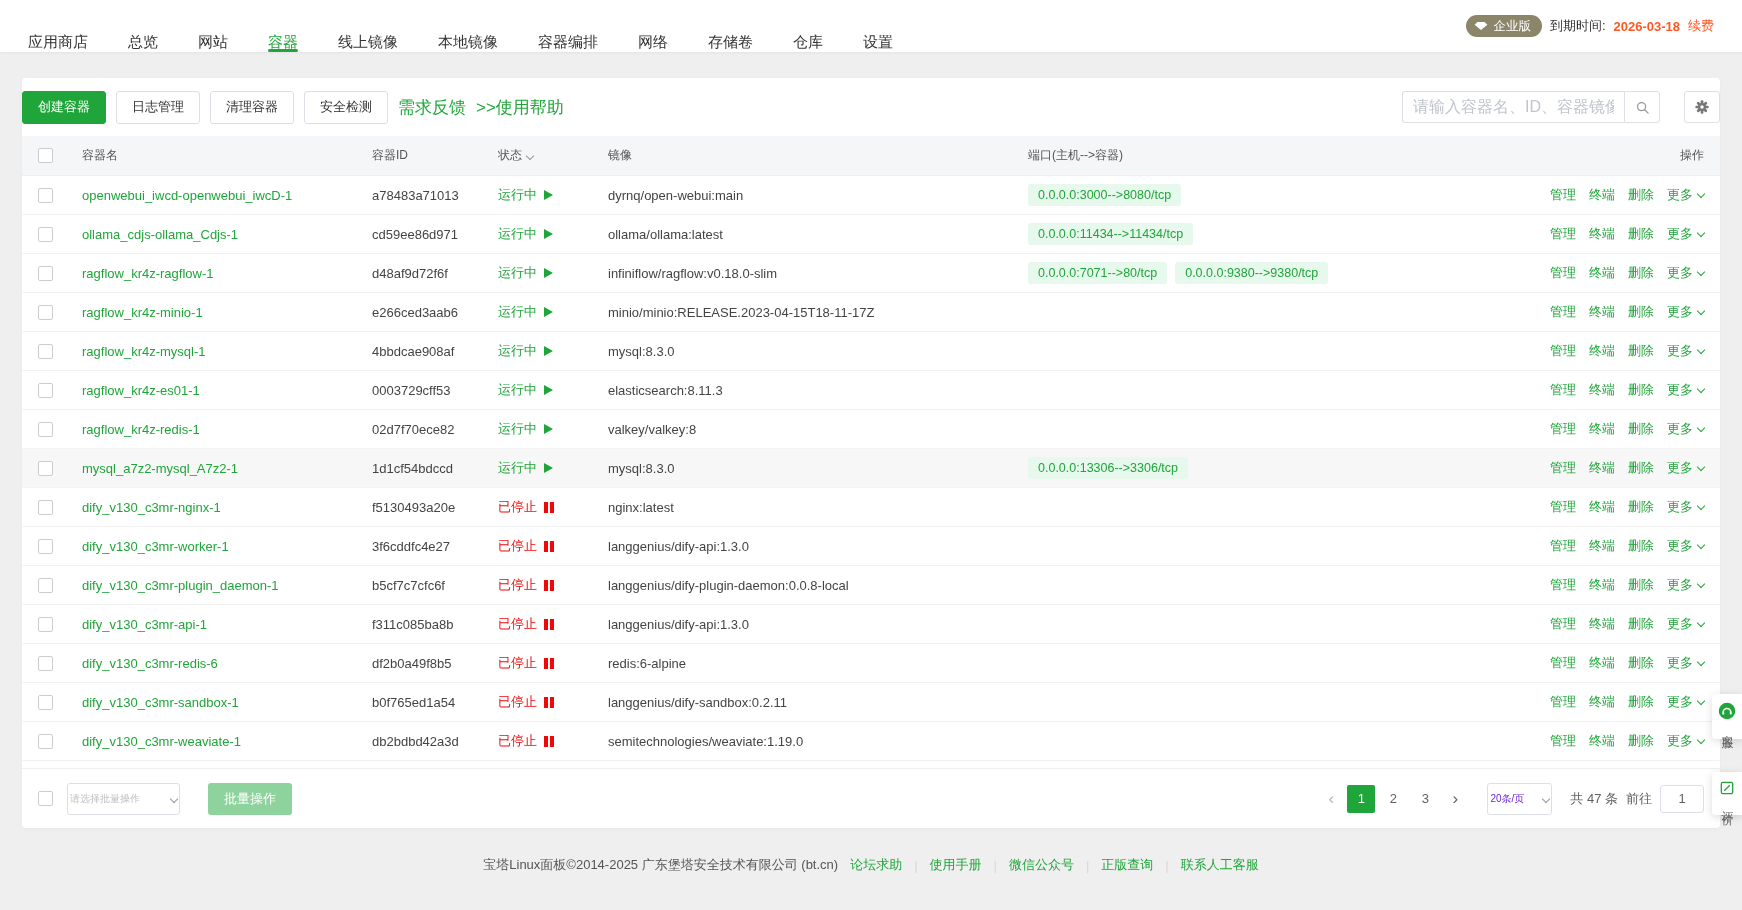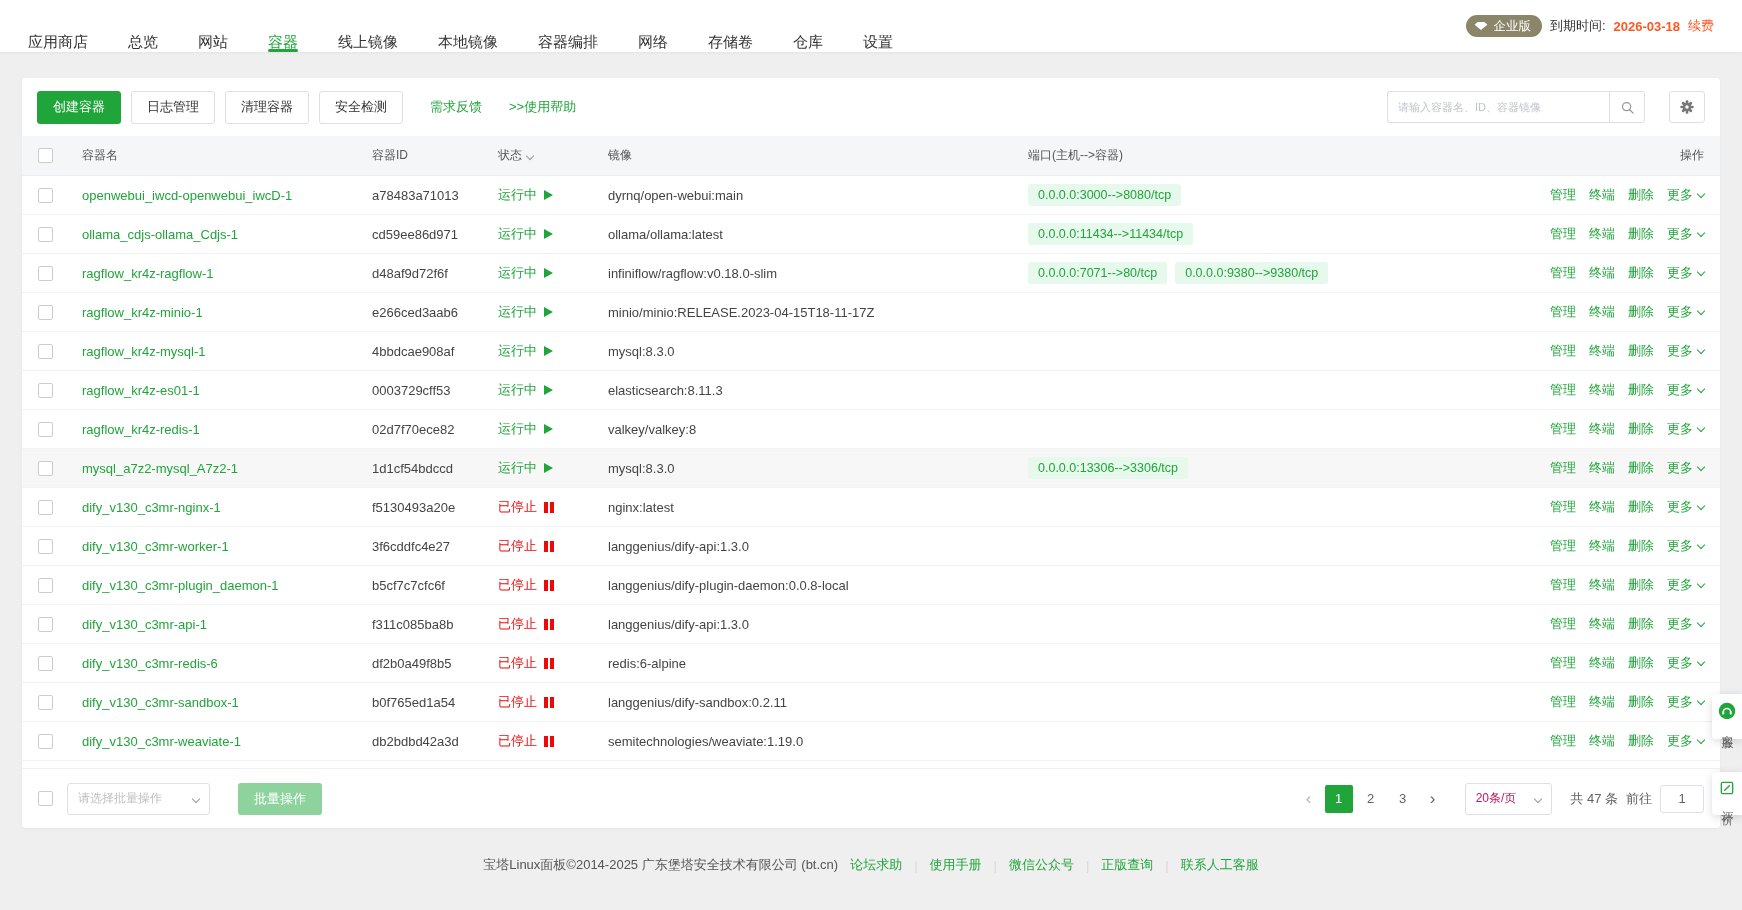--- a/index.html
+++ b/index.html
@@ -34,32 +34,32 @@
   .expire-label { color: #333; }
   .expire-date { color: #ff5722; font-weight: bold; }
   .renew-link { color: #ff5722; cursor: pointer; text-decoration: none; }
 
   
   .card {
     position: absolute; left: 22px; right: 22px; top: 78px; height: 750px;
     background: #fff; border-radius: 4px; display: flex; flex-direction: column;
     overflow: hidden; box-shadow: 0 1px 3px rgba(0,0,0,.04);
   }
-  .toolbar { height: 58px; flex: none; display: flex; align-items: center; gap: 10px; padding: 0 15px; }
+  .toolbar { height: 58px; flex: none; display: flex; align-items: center; gap: 10px; padding: 0 0; }
   .btn {
     height: 33px; padding: 0 15px; font-size: 13px; border-radius: 3px;
     border: 1px solid #dcdfe6; background: #fff; color: #333; cursor: pointer;
     font-family: inherit; white-space: nowrap;
   }
   .btn-primary { background: #20a53a; border-color: #20a53a; color: #fff; }
-  .tool-link { color: #20a53a; font-size: 13px; margin-left: 17px; text-decoration: none; cursor: pointer; white-space: nowrap; }
+  .tool-link { color: #20a53a; font-size: 17px; margin-left: 0; text-decoration: none; cursor: pointer; white-space: nowrap; }
   .search-box { display: flex; margin-left: auto; }
   .search-input {
     width: 222px; height: 32px; border: 1px solid #dcdfe6; border-right: none;
-    border-radius: 3px 0 0 3px; padding: 0 10px; font-size: 11px; color: #333;
+    border-radius: 3px 0 0 3px; padding: 0 10px; font-size: 16px; color: #333;
     outline: none; font-family: inherit;
   }
   .search-input::placeholder { color: #c0c4cc; }
   .icon-btn {
     width: 36px; height: 32px; border: 1px solid #dcdfe6; background: #fff;
     display: flex; align-items: center; justify-content: center; cursor: pointer;
   }
   .search-btn { border-radius: 0 3px 3px 0; }
   .gear-btn { border-radius: 3px; margin-left: 14px; }
 
@@ -109,24 +109,24 @@
   .th-status, .th-actions { display: flex; align-items: center; }
   .th-actions { justify-content: flex-end; }
 
   
   .bottombar {
     height: 60px; flex: none; display: flex; align-items: center; padding: 0 16px;
     background: #fff; border-top: 1px solid #f0f0f0; position: relative; z-index: 2;
   }
   .fake-select {
     height: 32px; border: 1px solid #dcdfe6; border-radius: 3px; background: #fff;
-    display: flex; align-items: center; padding: 0 10px; font-size: 12px; cursor: pointer;
+    display: flex; align-items: center; padding: 0 2px; font-size: 10px; cursor: pointer;
     margin-left: 14px; gap: 26px; color: #bfbfbf;
   }
-  .page-size-select { color: #be185d; gap: 14px; margin-left: 18px; }
+  .page-size-select { color: #6d28d9; gap: 14px; margin-left: 18px; }
   .btn-batch {
     height: 32px; padding: 0 16px; border: none; border-radius: 3px; background: #8ed39e;
     color: #fff; font-size: 13px; margin-left: 28px; cursor: pointer; font-family: inherit;
   }
   .pager { margin-left: auto; display: flex; align-items: center; }
   .page-arrow {
     width: 28px; height: 28px; display: flex; align-items: center; justify-content: center;
     font-size: 17px; cursor: pointer; color: #b4b4b4; user-select: none;
   }
   .page-arrow.next { color: #606266; }

